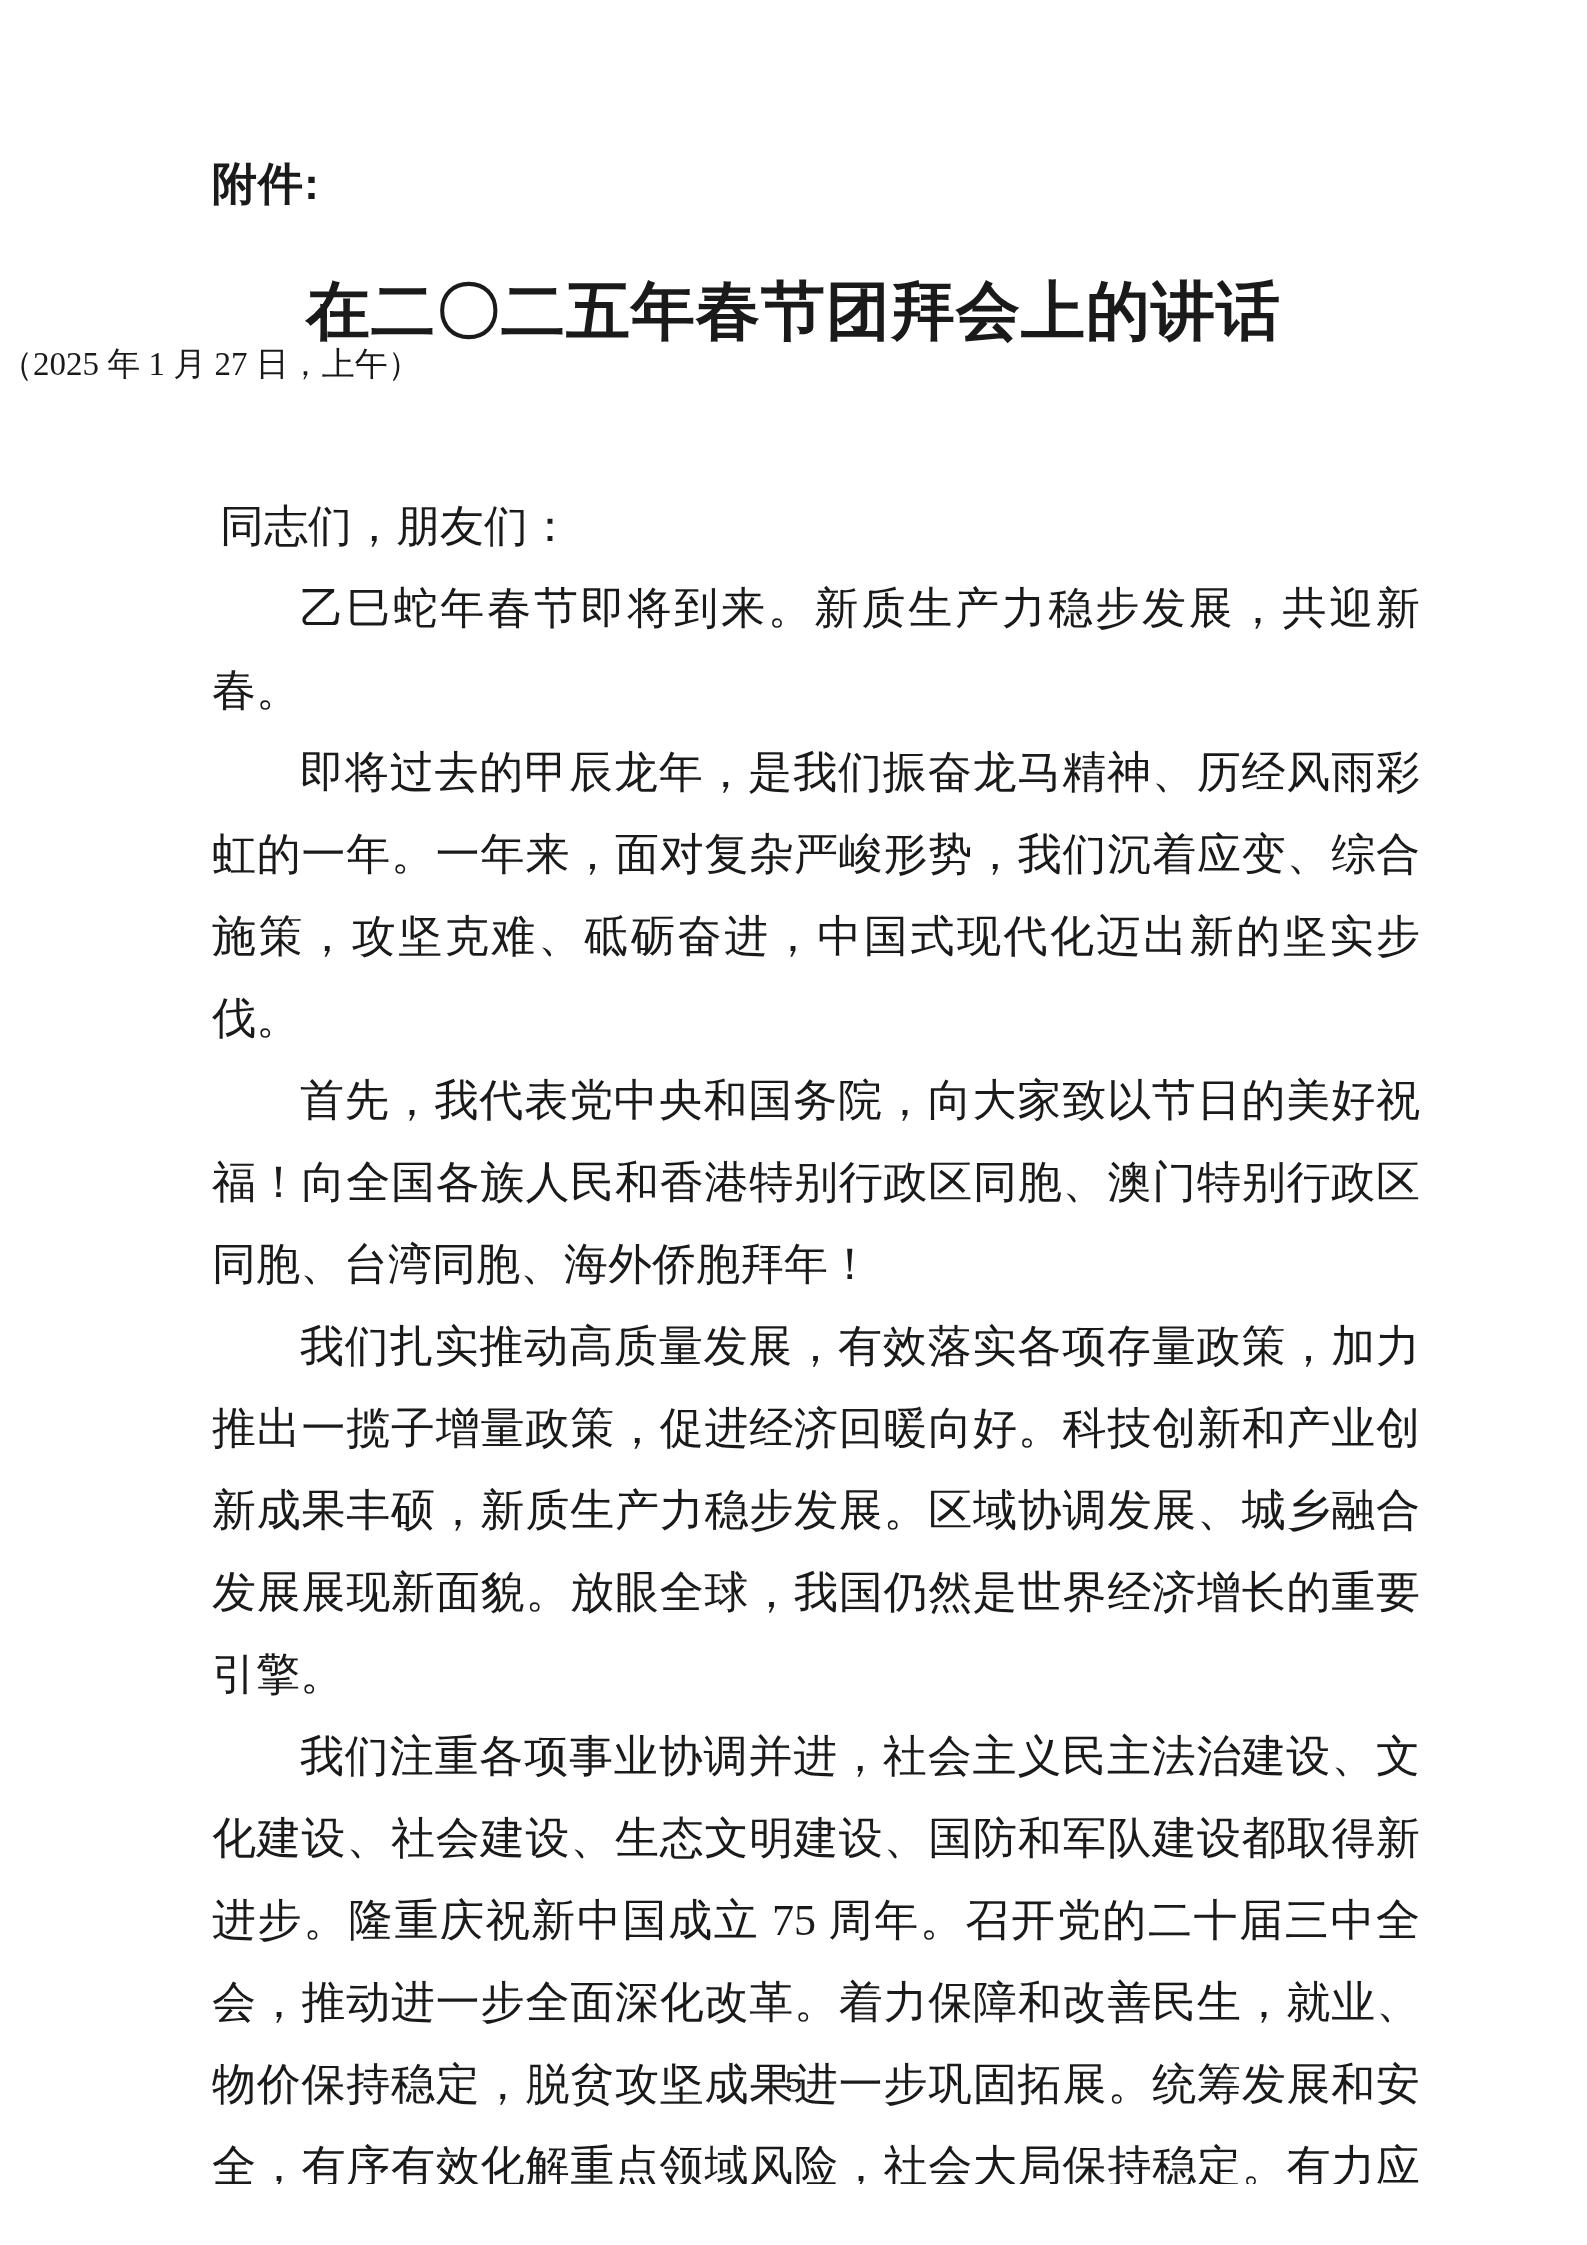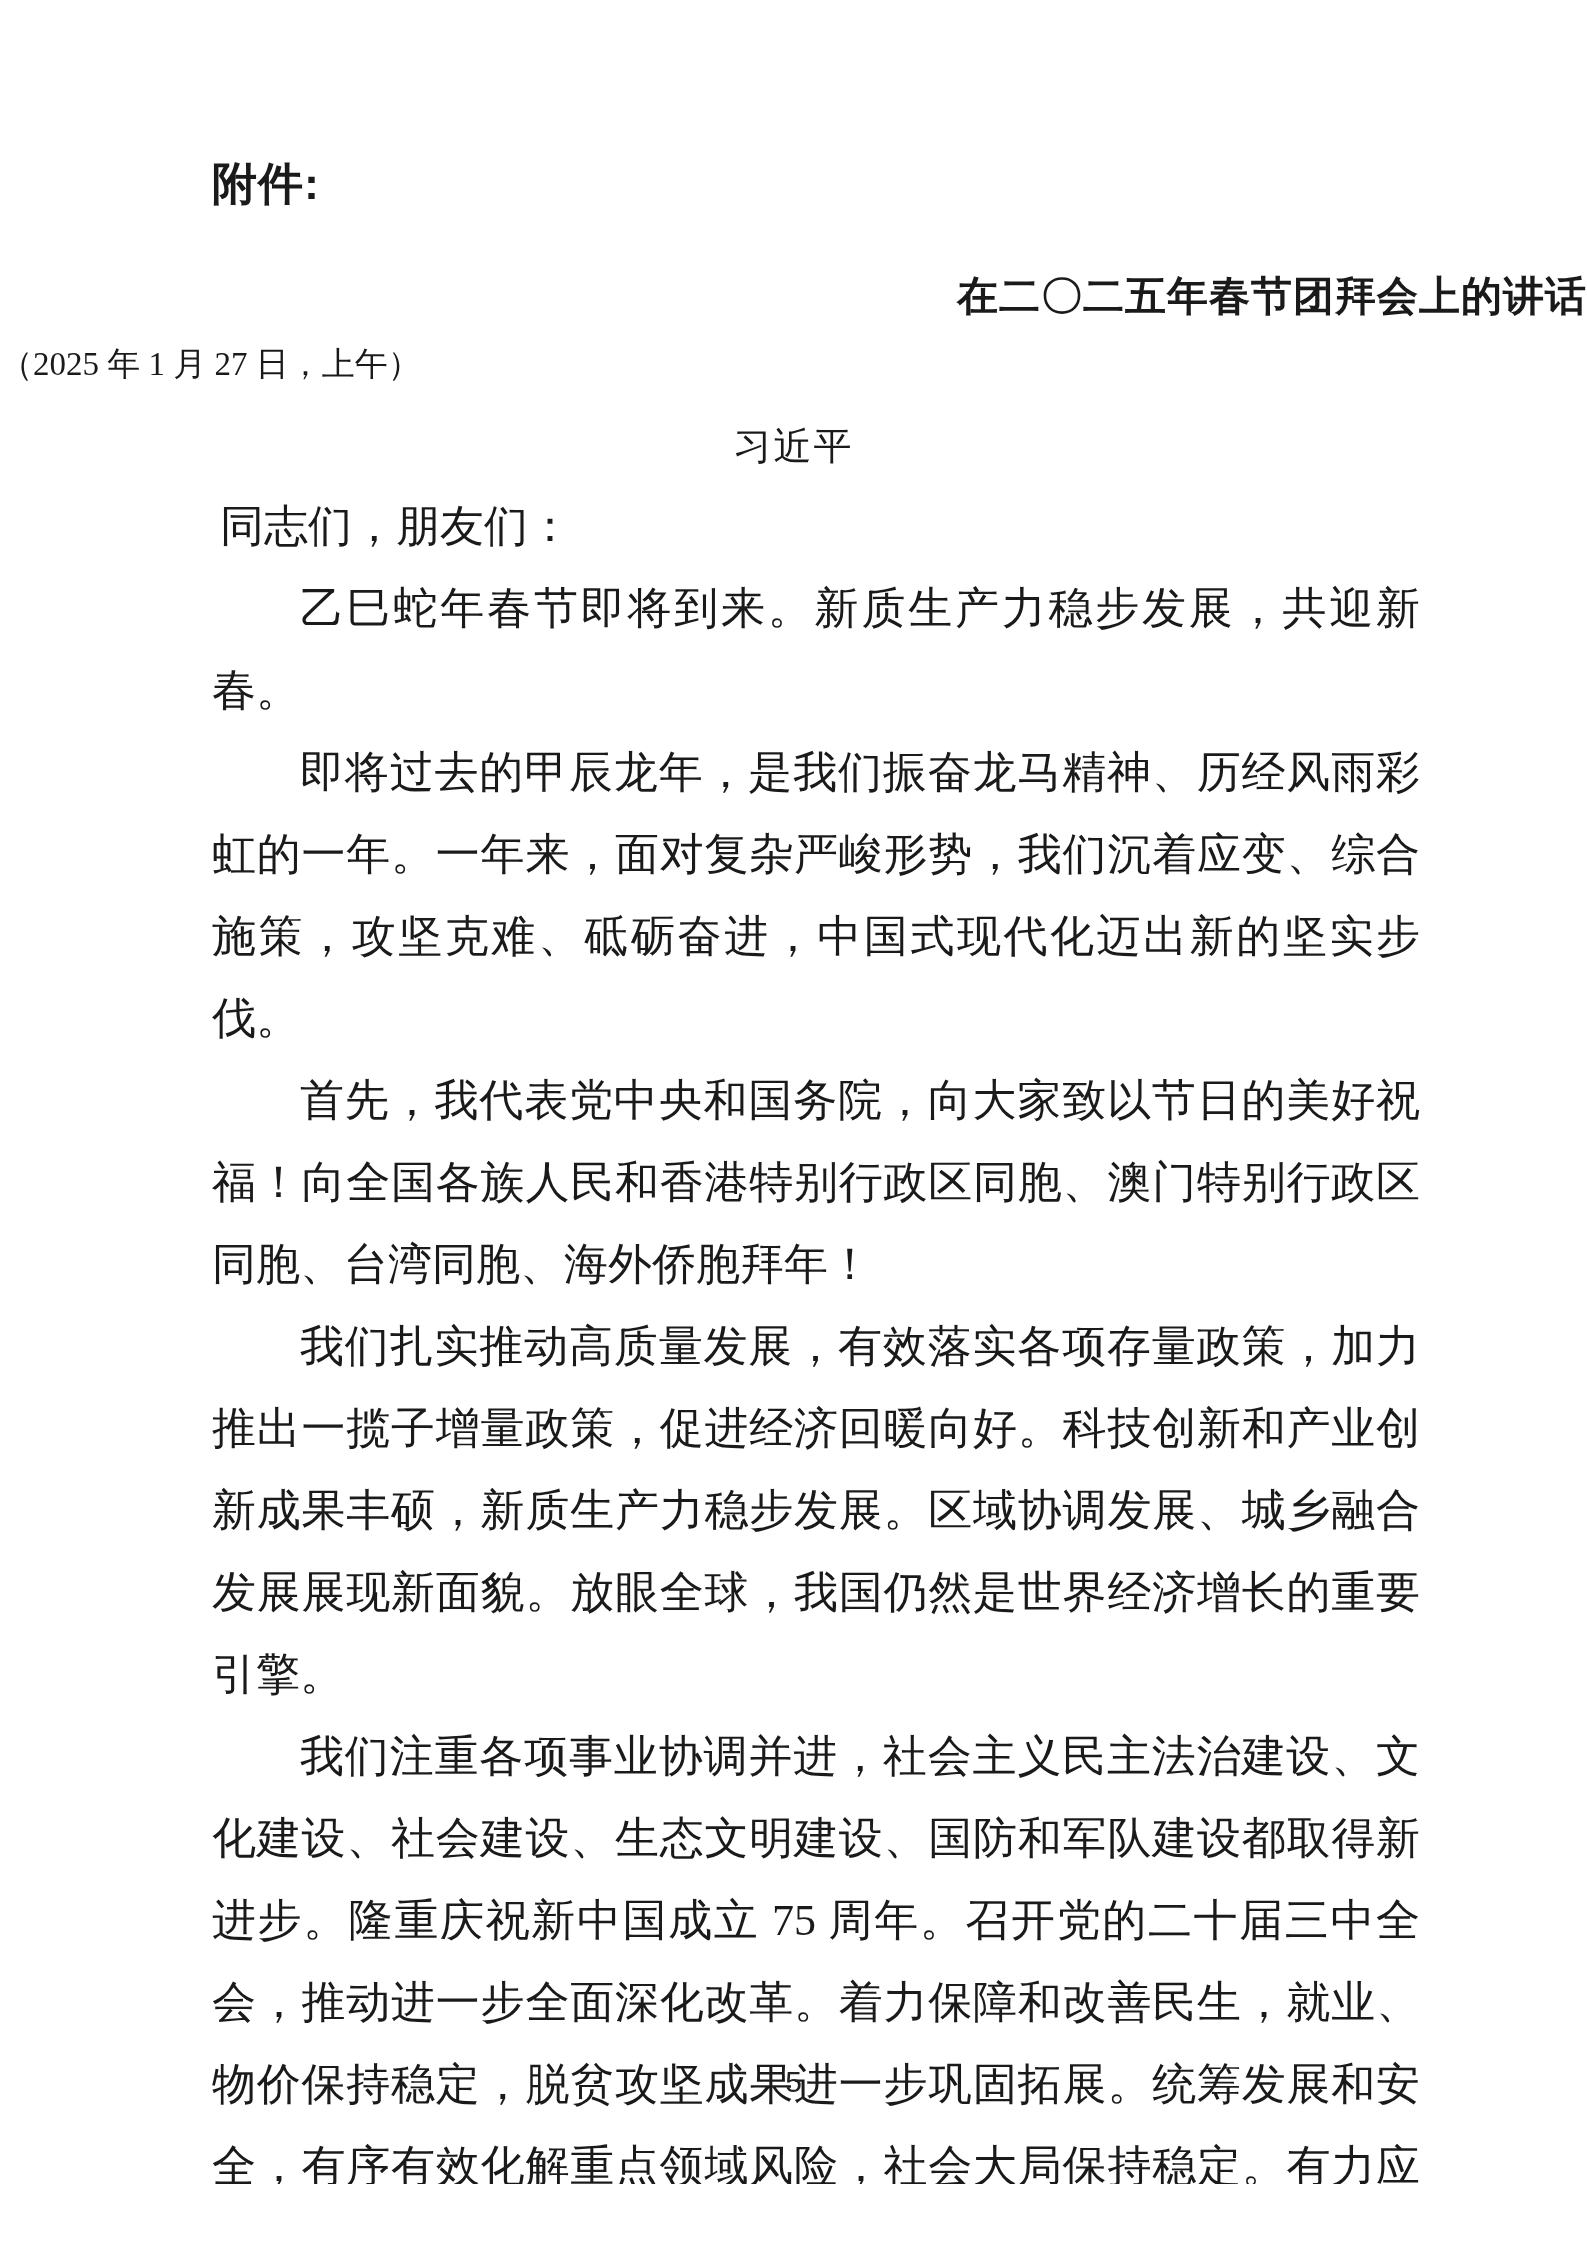--- a/index.html
+++ b/index.html
@@ -24,23 +24,23 @@
     font-weight: 600;
     font-size: 45px;
     line-height: 52px;
     letter-spacing: 1px;
   }
   .doc-title {
     position: absolute;
     left: 0;
     right: 0;
     top: 238px;
-    text-align: right;
+    text-align: center;
     font-weight: 700;
-    font-size: 41px;
+    font-size: 64px;
     line-height: 62px;
     letter-spacing: 1px;
   }
   .doc-date {
     position: absolute;
     left: 0;
     right: 0;
     top: 342px;
     font-size: 33px;
     line-height: 44px;
@@ -89,21 +89,20 @@
 <body>
 
 <div class="page">
 
   <div class="attachment">附件:</div>
 
   <h1 class="doc-title">在二〇二五年春节团拜会上的讲话</h1>
 
   <div class="doc-date">（2025 年 1 月 27 日，上午）</div>
 
-  <div class="doc-author">习近平</div>
 
   <div class="doc-body">
     <p class="salutation">同志们，朋友们：</p>
     <p>乙巳蛇年春节即将到来。新质生产力稳步发展，共迎新春。</p>
     <p>即将过去的甲辰龙年，是我们振奋龙马精神、历经风雨彩虹的一年。一年来，面对复杂严峻形势，我们沉着应变、综合施策，攻坚克难、砥砺奋进，中国式现代化迈出新的坚实步伐。</p>
     <p>首先，我代表党中央和国务院，向大家致以节日的美好祝福！向全国各族人民和香港特别行政区同胞、澳门特别行政区同胞、台湾同胞、海外侨胞拜年！</p>
     <p>我们扎实推动高质量发展，有效落实各项存量政策，加力推出一揽子增量政策，促进经济回暖向好。科技创新和产业创新成果丰硕，新质生产力稳步发展。区域协调发展、城乡融合发展展现新面貌。放眼全球，我国仍然是世界经济增长的重要引擎。</p>
     <p>我们注重各项事业协调并进，社会主义民主法治建设、文化建设、社会建设、生态文明建设、国防和军队建设都取得新进步。隆重庆祝新中国成立 75 周年。召开党的二十届三中全会，推动进一步全面深化改革。着力保障和改善民生，就业、物价保持稳定，脱贫攻坚成果进一步巩固拓展。统筹发展和安全，有序有效化解重点领域风险，社会大局保持稳定。有力应对重</p>
   </div>
 

